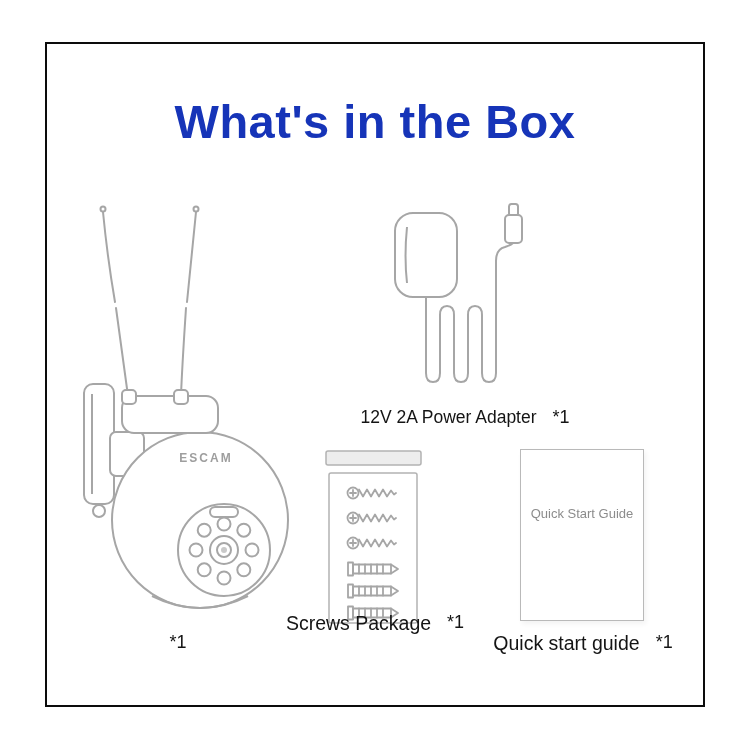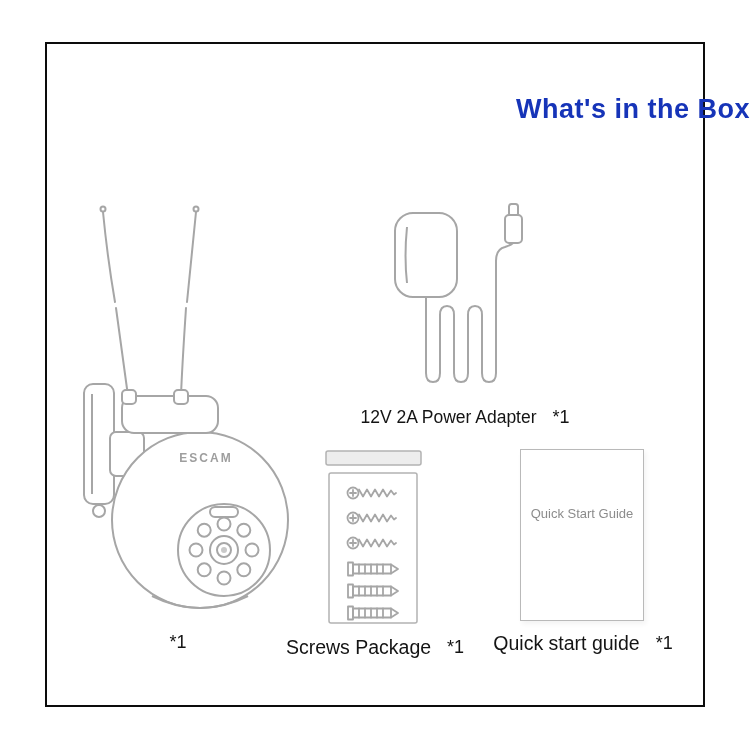--- a/index.html
+++ b/index.html
@@ -1,25 +1,25 @@
 <!DOCTYPE html>
 <html style="--line: #a6a6a6;"><head>
 <meta charset="utf-8">
 <style>
   * { margin:0; padding:0; box-sizing:border-box; }
   html,body { background:#ffffff; }
   .page { position:relative; width:750px; height:750px; background:#fff;
           font-family:"Liberation Sans", sans-serif; overflow:hidden; }
   .frame { position:absolute; left:45px; top:42px; width:660px; height:665px;
            border:2px solid #0c0c0c; background:#fff; }
-  .title { position:absolute; left:0; top:94px; width:100%; text-align:right;
-           font-size:27px; font-weight:bold; color:#1634b8; letter-spacing:.5px; }
+  .title { position:absolute; left:0; top:94px; width:100%; text-align:center;
+           font-size:47px; font-weight:bold; color:#1634b8; letter-spacing:.5px; }
   .abs { position:absolute; }
   .item-label { position:absolute; display:flex; justify-content:center;
-                align-items:center; gap:16px; font-size:19.5px; color:#141414; }
+                align-items:flex-start; gap:16px; font-size:19.5px; color:#141414; }
   .item-label.small { font-size:17.5px; }
   .qty { font-size:18px; }
   .ln  { stroke:var(--line,#a6a6a6); fill:none; stroke-width:2; }
   .lnf { stroke:var(--line,#a6a6a6); fill:#fff; stroke-width:2; }
   .hw  { stroke:var(--line,#a6a6a6); fill:none; stroke-width:1.8;
          stroke-linejoin:round; stroke-linecap:round; }
   .guide-book { position:absolute; left:520px; top:449px; width:124px; height:172px;
                 border:1.5px solid #b9b9b9; background:#fff;
                 box-shadow:2px 3px 5px rgba(0,0,0,.05); }
   .guide-cover { margin-top:56px; text-align:center; font-size:13px; color:#8c8c8c; }
@@ -127,21 +127,21 @@
     <use href="#anchor" x="53" y="166" class="hw"></use>
   </svg>
 
   <div class="guide-book">
     <div class="guide-cover">Quick Start Guide</div>
   </div>
 
   <div class="item-label" style="left:58px; top:632px; width:240px;">
     <span class="qty">*1</span>
   </div>
-  <div class="item-label" style="left:275px; top:636px; width:200px;">
+  <div class="item-label" style="left:275px; top:612px; width:200px;">
     <span>Screws Package</span>
     <span class="qty">*1</span>
   </div>
   <div class="item-label" style="left:478px; top:632px; width:210px;">
     <span>Quick start guide</span>
     <span class="qty">*1</span>
   </div>
 </div>
 
 </body></html>

